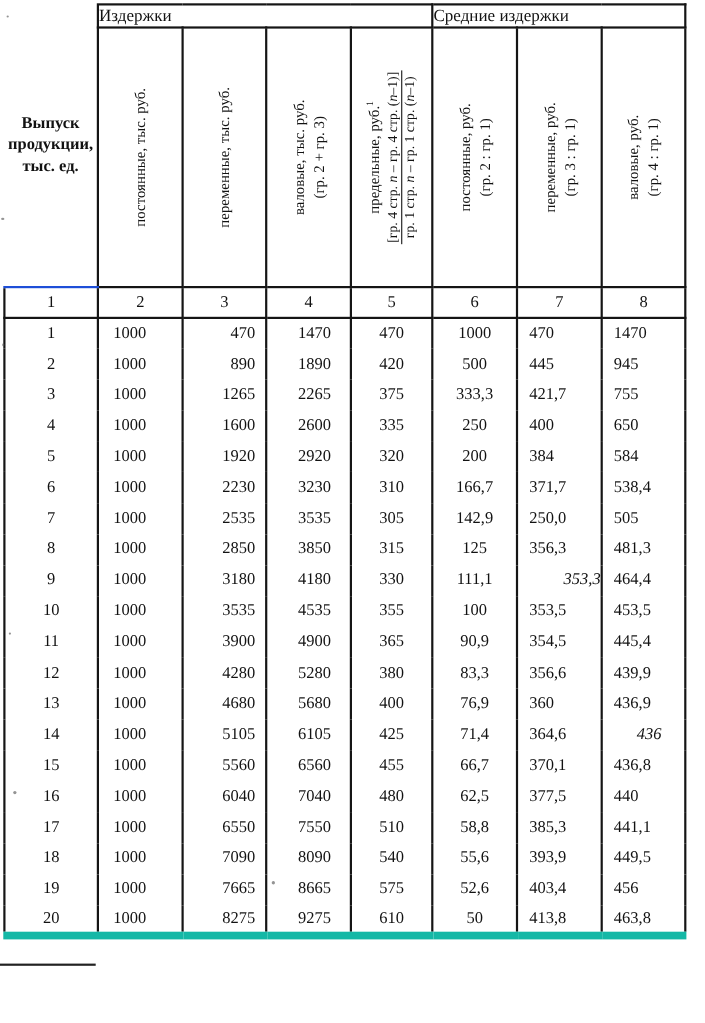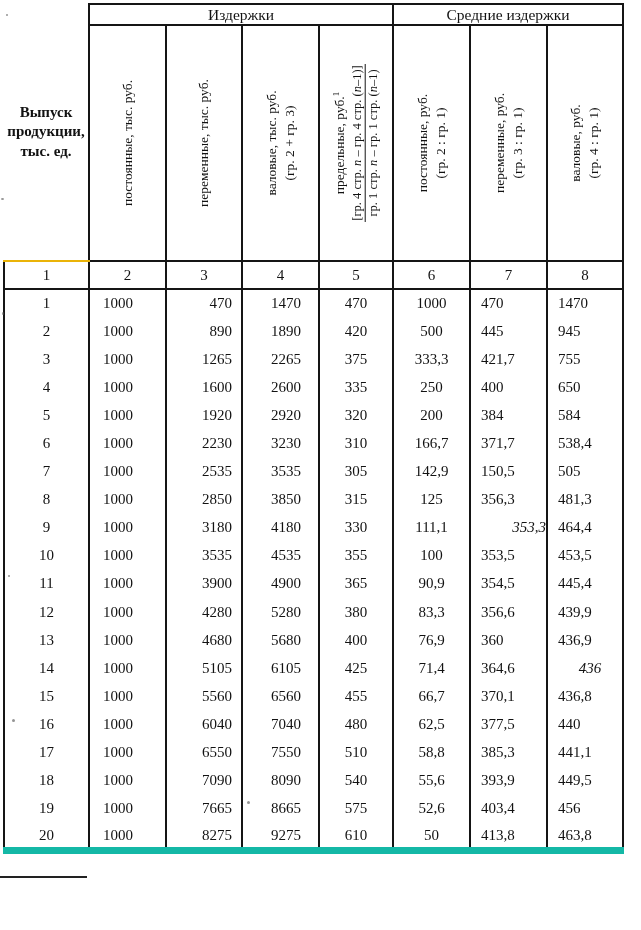--- a/index.html
+++ b/index.html
@@ -17,29 +17,29 @@
     position:absolute; top:3px; left:3px;
     border-collapse:collapse; table-layout:fixed;
     width:619px;
   }
   th, td { padding:0; font-weight:normal; vertical-align:middle; }
 
   
   th.corner {
     border:none;
     border-right:2px solid #151515;
-    border-bottom:2px solid #eab308;
+    border-bottom:2px solid #1d4ed8;
     white-space:pre-line;
     font-size:15px; font-weight:bold; line-height:1.3;
     text-align:center;
   }
   tr.group-row { height:21px; }
   th.group {
     border:2px solid #151515;
-    font-size:15.5px; font-weight:normal; text-align:center;
+    font-size:15.5px; font-weight:normal; text-align:left;
   }
 
   
   tr.vrow { height:234px; }
   th.vhead { border:2px solid #151515; }
   .vwrap { position:relative; height:234px; width:100%; }
   .vtxt {
     position:absolute; top:50%; left:50%;
     transform:translate(-50%,-50%) rotate(-90deg);
     width:226px; text-align:center;
@@ -236,21 +236,21 @@
           <td class="c-l10">371,7</td>
           <td class="c-l10">538,4</td>
         </tr>
         <tr>
           <td class="c-c">7</td>
           <td class="c-l13">1000</td>
           <td class="c-r8">2535</td>
           <td class="c-r16">3535</td>
           <td class="c-c">305</td>
           <td class="c-c">142,9</td>
-          <td class="c-l10">150,5</td>
+          <td class="c-l10">250,0</td>
           <td class="c-l10">505</td>
         </tr>
         <tr>
           <td class="c-c">8</td>
           <td class="c-l13">1000</td>
           <td class="c-r8">2850</td>
           <td class="c-r16">3850</td>
           <td class="c-c">315</td>
           <td class="c-c">125</td>
           <td class="c-l10">356,3</td>

